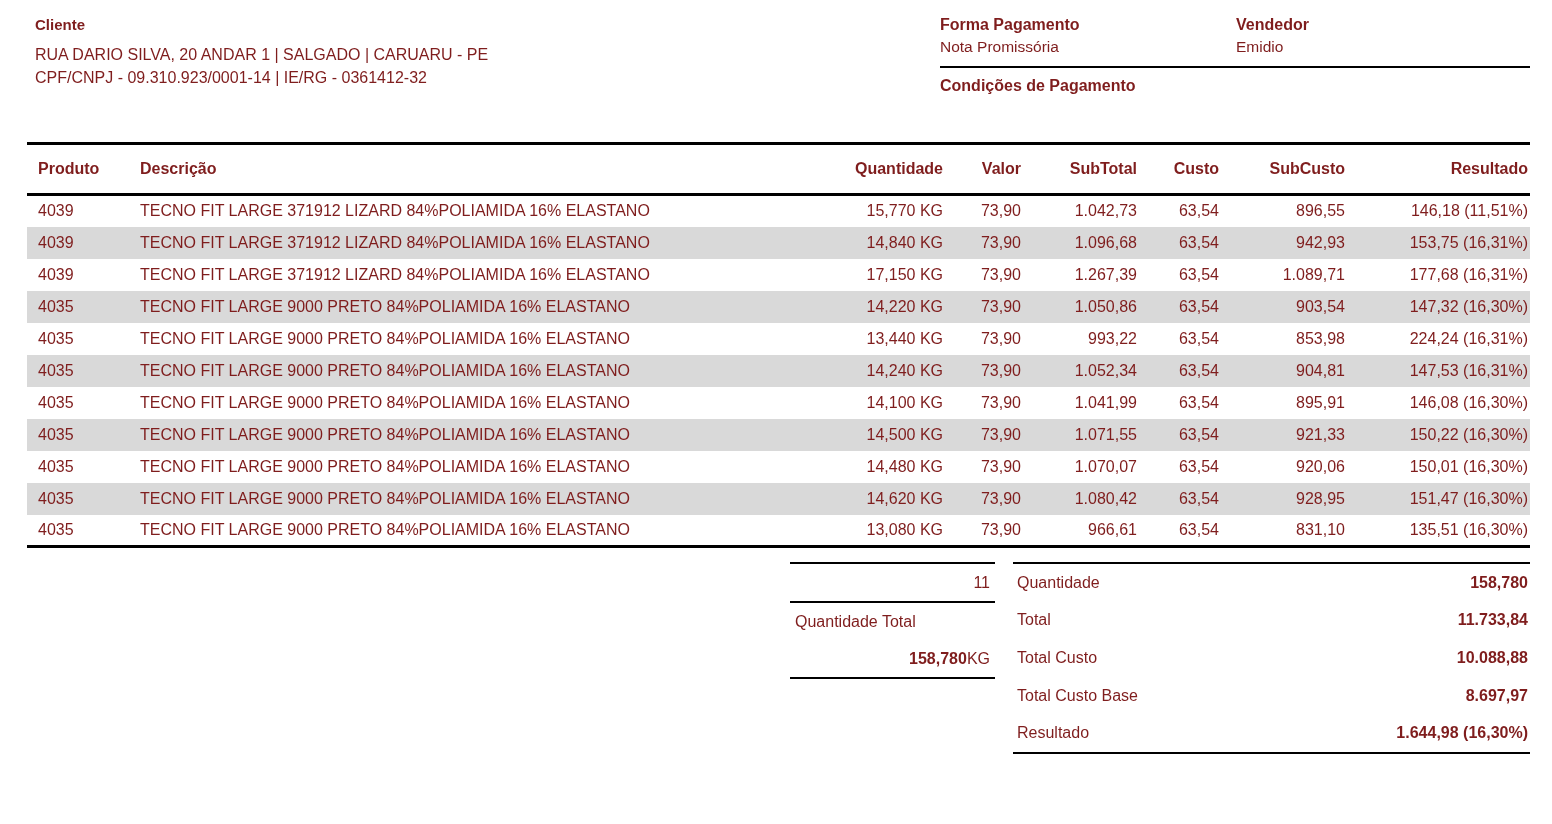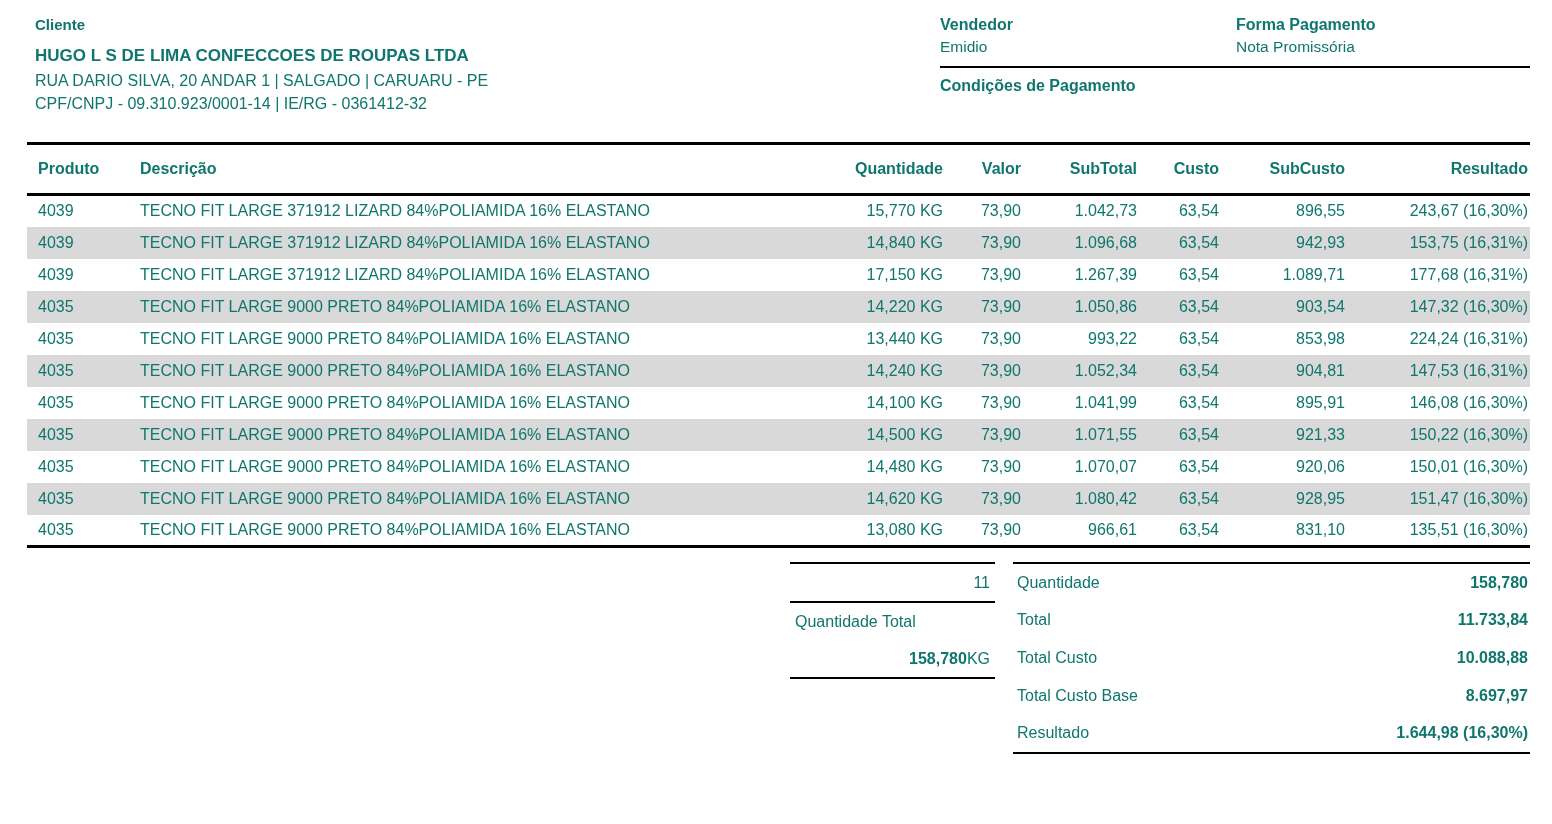--- a/index.html
+++ b/index.html
@@ -1,21 +1,21 @@
 <!DOCTYPE html>
 <html><head>
 <meta charset="utf-8">
 <style>
   * { box-sizing: border-box; }
   html, body { margin: 0; padding: 0; background: #ffffff; }
   .page {
     width: 1552px; height: 824px;
     padding: 14px 22px 0 27px;
     font-family: "Liberation Sans", sans-serif;
-    color: #0f766e;
+    color: #7f1d1d;
     position: relative;
     overflow: hidden;
   }
 
   
   .top { display: flex; justify-content: space-between; align-items: flex-start; }
   .client { width: 620px; padding-left: 8px; padding-top: 2px; }
   .client .section-label { font-weight: bold; font-size: 15px; margin-bottom: 13px; }
   .client .name { font-weight: bold; font-size: 17px; margin-bottom: 6px; }
   .client .line { font-size: 16px; margin-bottom: 5px; }
@@ -72,34 +72,33 @@
 </style>
 </head>
 <body>
 
 <div class="page">
 
   <div class="top">
 
     <div class="client">
       <div class="section-label">Cliente</div>
-      <div class="name">HUGO L S DE LIMA CONFECCOES DE ROUPAS LTDA</div>
       <div class="line">RUA DARIO SILVA, 20 ANDAR 1 | SALGADO | CARUARU - PE</div>
       <div class="line">CPF/CNPJ - 09.310.923/0001-14 | IE/RG - 0361412-32</div>
     </div>
 
     <div class="order-info">
       <div class="info-section bordered">
         <div>
+          <div class="field-label">Forma Pagamento</div>
+          <div class="field-value">Nota Promissória</div>
+        </div>
+        <div>
           <div class="field-label">Vendedor</div>
           <div class="field-value">Emidio</div>
-        </div>
-        <div>
-          <div class="field-label">Forma Pagamento</div>
-          <div class="field-value">Nota Promissória</div>
         </div>
       </div>
       <div class="info-section">
         <div>
           <div class="field-label">Condições de Pagamento</div>
         </div>
       </div>
     </div>
   </div>
 
@@ -128,21 +127,21 @@
     </thead>
     <tbody>
         <tr>
       <td class="col-produto">4039</td>
       <td>TECNO FIT LARGE 371912 LIZARD 84%POLIAMIDA 16% ELASTANO</td>
       <td class="num">15,770 KG</td>
       <td class="num">73,90</td>
       <td class="num">1.042,73</td>
       <td class="num">63,54</td>
       <td class="num">896,55</td>
-      <td class="num col-resultado">243,67 (16,30%)</td>
+      <td class="num col-resultado">146,18 (11,51%)</td>
     </tr>
         <tr>
       <td class="col-produto">4039</td>
       <td>TECNO FIT LARGE 371912 LIZARD 84%POLIAMIDA 16% ELASTANO</td>
       <td class="num">14,840 KG</td>
       <td class="num">73,90</td>
       <td class="num">1.096,68</td>
       <td class="num">63,54</td>
       <td class="num">942,93</td>
       <td class="num col-resultado">153,75 (16,31%)</td>

